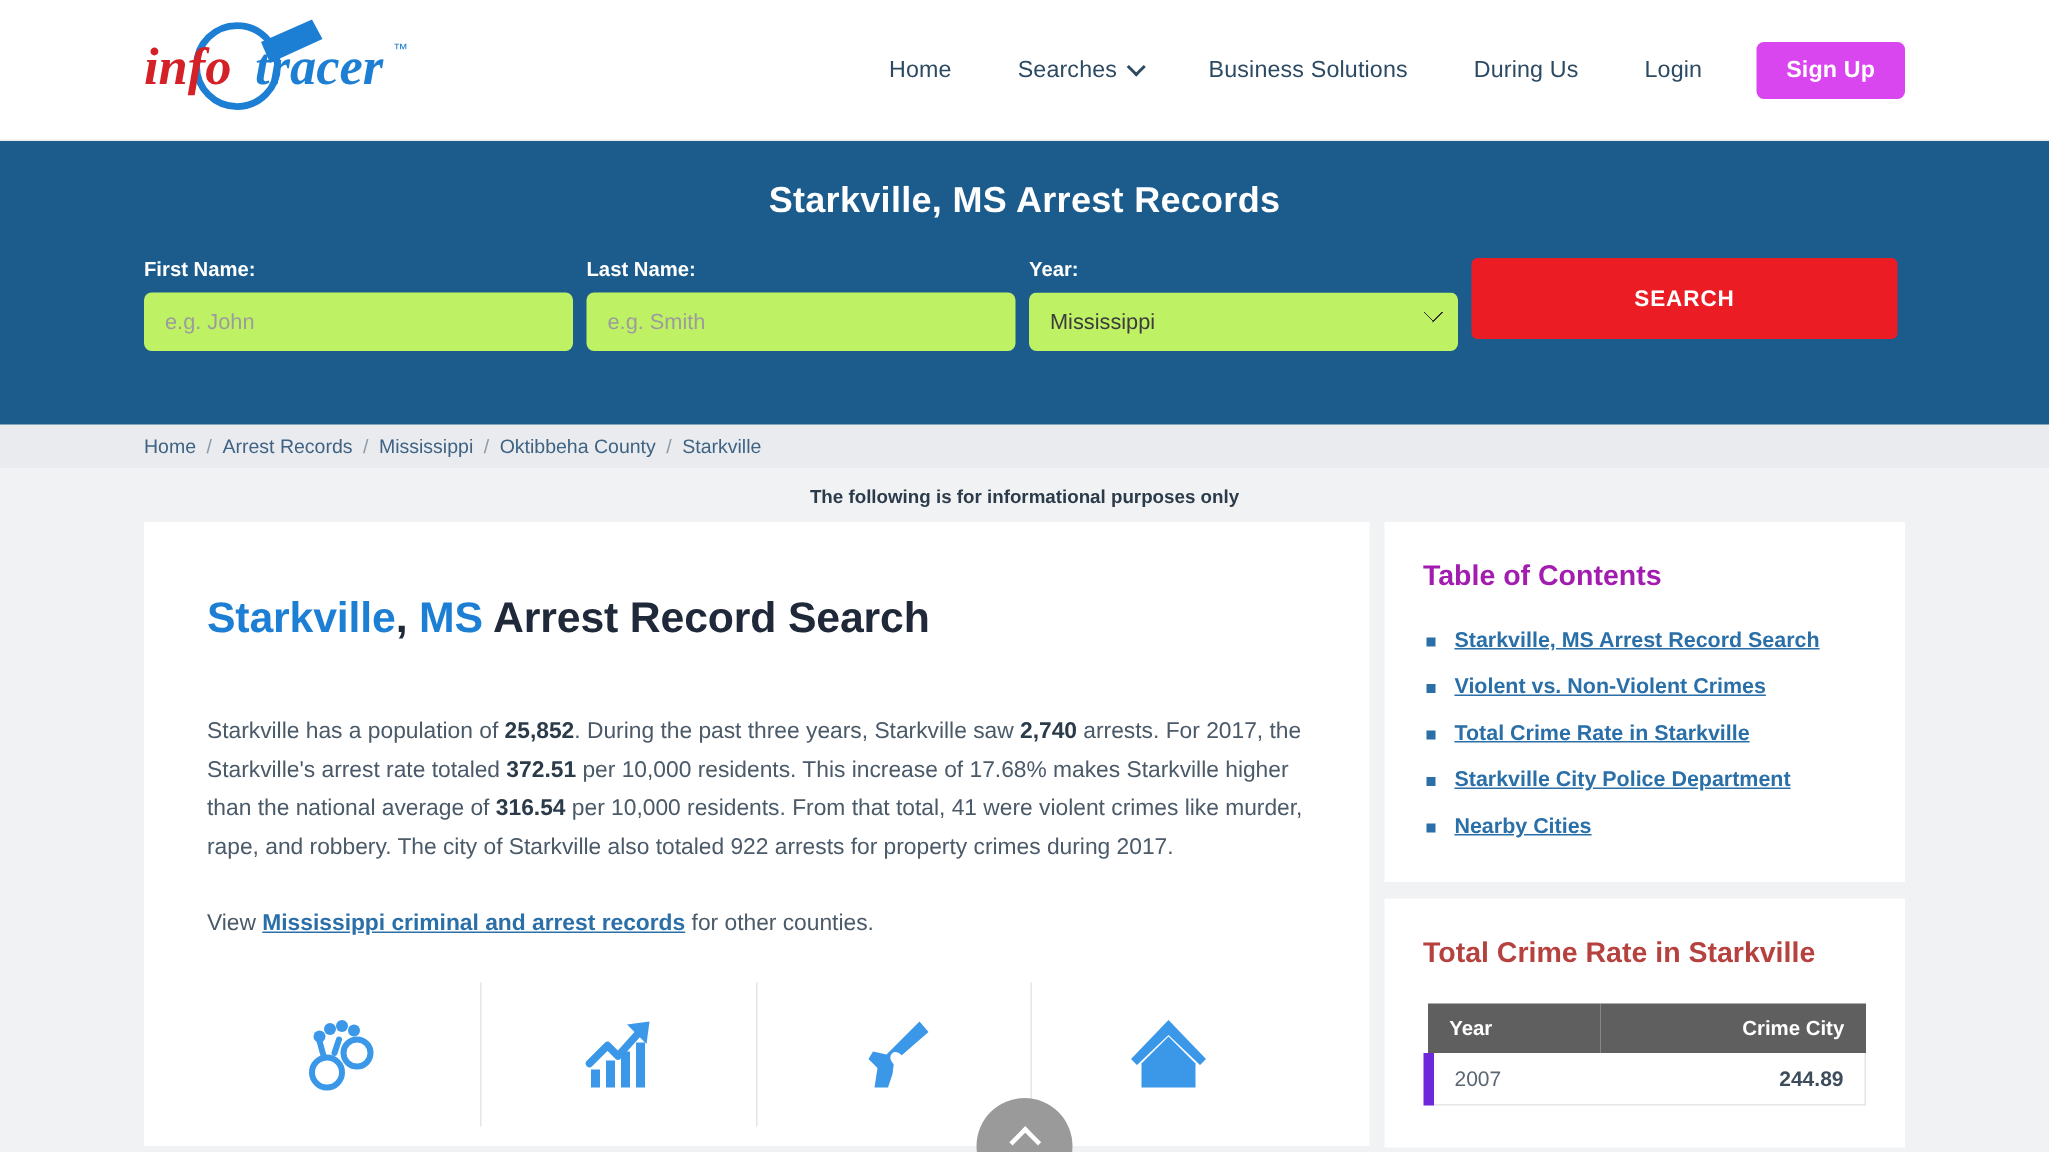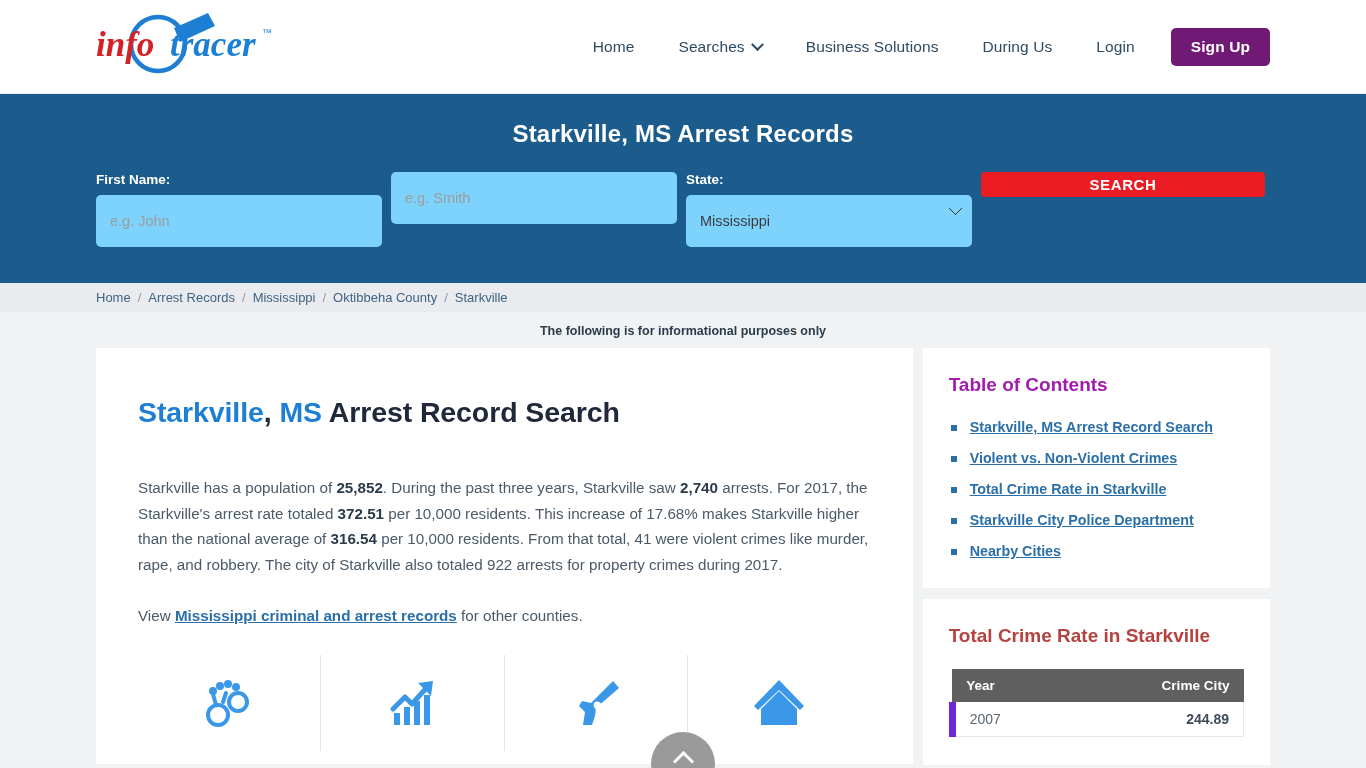--- a/index.html
+++ b/index.html
@@ -48,21 +48,21 @@
   }
   .nav a:last-child { padding-right: 0; }
   .chev-down {
     width: 9px; height: 9px;
     border-right: 2px solid #2d4a63;
     border-bottom: 2px solid #2d4a63;
     transform: rotate(45deg) translate(-2px,-2px);
     display: inline-block;
   }
   .signup {
-    background: #701a75;
+    background: #d946ef;
     color: #fff !important;
     border-radius: 5px;
     height: 38px;
     padding: 0 20px !important;
     font-weight: bold;
     font-size: 15.5px;
     margin-left: 14px;
   }
 
   
@@ -90,24 +90,24 @@
   }
   .field { position: relative; }
   .field-label {
     color: #ffffff;
     font-size: 13.5px;
     font-weight: bold;
     margin-bottom: 8px;
     display: block;
   }
   .field input, .field select {
-    height: 52px;
+    height: 39px;
     border: none;
     border-radius: 5px;
-    background: #7dd3fc;
+    background: #bef264;
     font-size: 14.5px;
     padding: 0 14px;
     color: #3c3c3c;
     font-family: "Liberation Sans", sans-serif;
     outline: none;
     width: 100%;
   }
   .field input::placeholder { color: #9c9c9c; }
   .f-first { width: 286px; margin-right: 9px; }
   .f-last  { width: 286px; margin-right: 9px; }
@@ -120,21 +120,21 @@
       linear-gradient(-45deg, transparent 49%, #333 50%, #333 56%, transparent 57%);
     background-position: right 16px top 13px, right 10px top 13px;
     background-size: 7px 7px, 7px 7px;
     background-repeat: no-repeat;
   }
   .searchbtn {
     background: #ec1c24;
     color: #fff;
     border: none;
     border-radius: 4px;
-    height: 25px;
+    height: 54px;
     width: 284px;
     font-size: 15px;
     font-weight: bold;
     letter-spacing: .6px;
     cursor: pointer;
     font-family: "Liberation Sans", sans-serif;
   }
 
   
   .crumbbar {
@@ -335,25 +335,26 @@
 <div class="banner">
   <h1>Starkville, MS Arrest Records</h1>
 
   <div class="searchrow">
     <div class="field f-first">
       <label class="field-label">First Name:</label>
       <input type="text" placeholder="e.g. John" style="">
     </div>
 
     <div class="field f-last">
+      <label class="field-label">Last Name:</label>
       <input type="text" placeholder="e.g. Smith" style="">
     </div>
 
     <div class="field f-state">
-      <label class="field-label">State:</label>
+      <label class="field-label">Year:</label>
       <select>
         <option>Mississippi</option>
       </select>
     </div>
 
     <button class="searchbtn">
       <span>SEARCH</span>
     </button>
   </div>
 </div>

